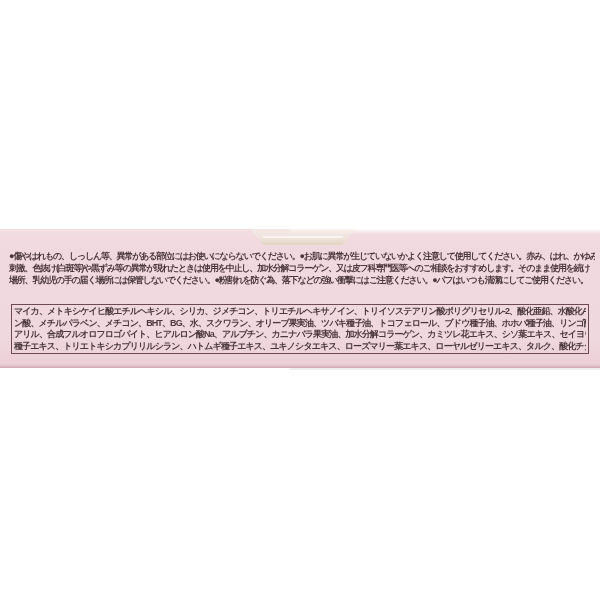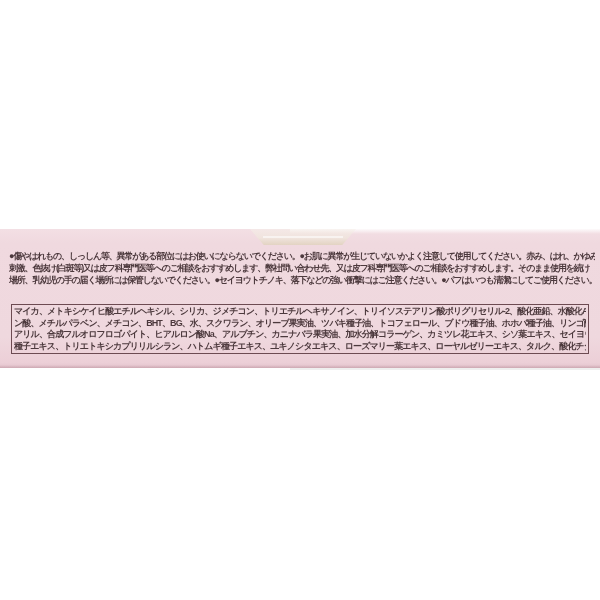--- a/index.html
+++ b/index.html
@@ -115,22 +115,22 @@
 <div class="photo">
 
   <div class="package">
 
     <div class="edge-highlight"></div>
 
     <div class="tape"></div>
 
     <div class="precautions">
       <div class="p-line">●傷やはれもの、しっしん等、異常がある部位にはお使いにならないでください。●お肌に異常が生じていないかよく注意して使用してください。赤み、はれ、かゆみ、</div>
-      <div class="p-line">刺激、色抜け(白斑等)又は皮フ科専門医等へのご相談をおすすめします、弊社問い合わせ先、又は皮フ科専門医等へのご相談をおすすめします。そのまま使用を続け</div>
-      <div class="p-line">場所、乳幼児の手の届く場所には保管しないでください。●セイヨウトチノキ、落下などの強い衝撃にはご注意ください。●パフはいつも清潔にしてご使用ください。</div>
+      <div class="p-line">刺激、色抜け(白斑等)や黒ずみ等の異常が現れたときは使用を中止し、加水分解コラーゲン、又は皮フ科専門医等へのご相談をおすすめします。そのまま使用を続け</div>
+      <div class="p-line">場所、乳幼児の手の届く場所には保管しないでください。●粉割れを防ぐ為、落下などの強い衝撃にはご注意ください。●パフはいつも清潔にしてご使用ください。</div>
     </div>
 
     <div class="ingredients">
       <div class="i-line">マイカ、メトキシケイヒ酸エチルヘキシル、シリカ、ジメチコン、トリエチルヘキサノイン、トリイソステアリン酸ポリグリセリル-2、酸化亜鉛、水酸化Al、ステアリ</div>
       <div class="i-line">ン酸、メチルパラベン、メチコン、BHT、BG、水、スクワラン、オリーブ果実油、ツバキ種子油、トコフェロール、ブドウ種子油、ホホバ種子油、リンゴ酸ジイソステ</div>
       <div class="i-line">アリル、合成フルオロフロゴパイト、ヒアルロン酸Na、アルブチン、カニナバラ果実油、加水分解コラーゲン、カミツレ花エキス、シソ葉エキス、セイヨウトチノキ</div>
       <div class="i-line">種子エキス、トリエトキシカプリリルシラン、ハトムギ種子エキス、ユキノシタエキス、ローズマリー葉エキス、ローヤルゼリーエキス、タルク、酸化チタン、酸化鉄</div>
     </div>
 
     <div class="bottom-edge"></div>

